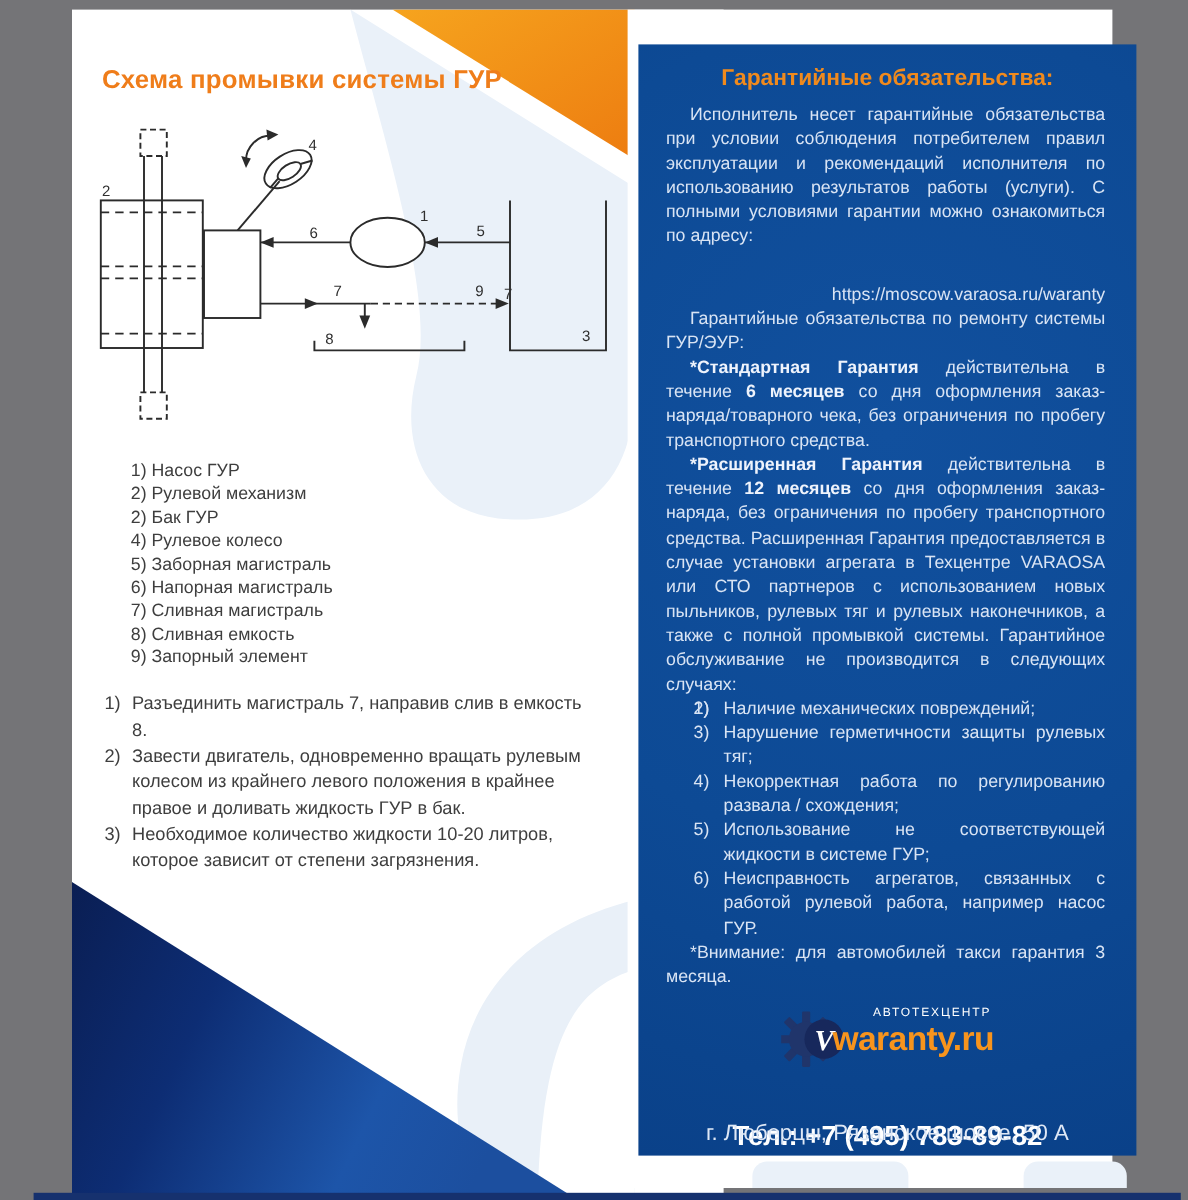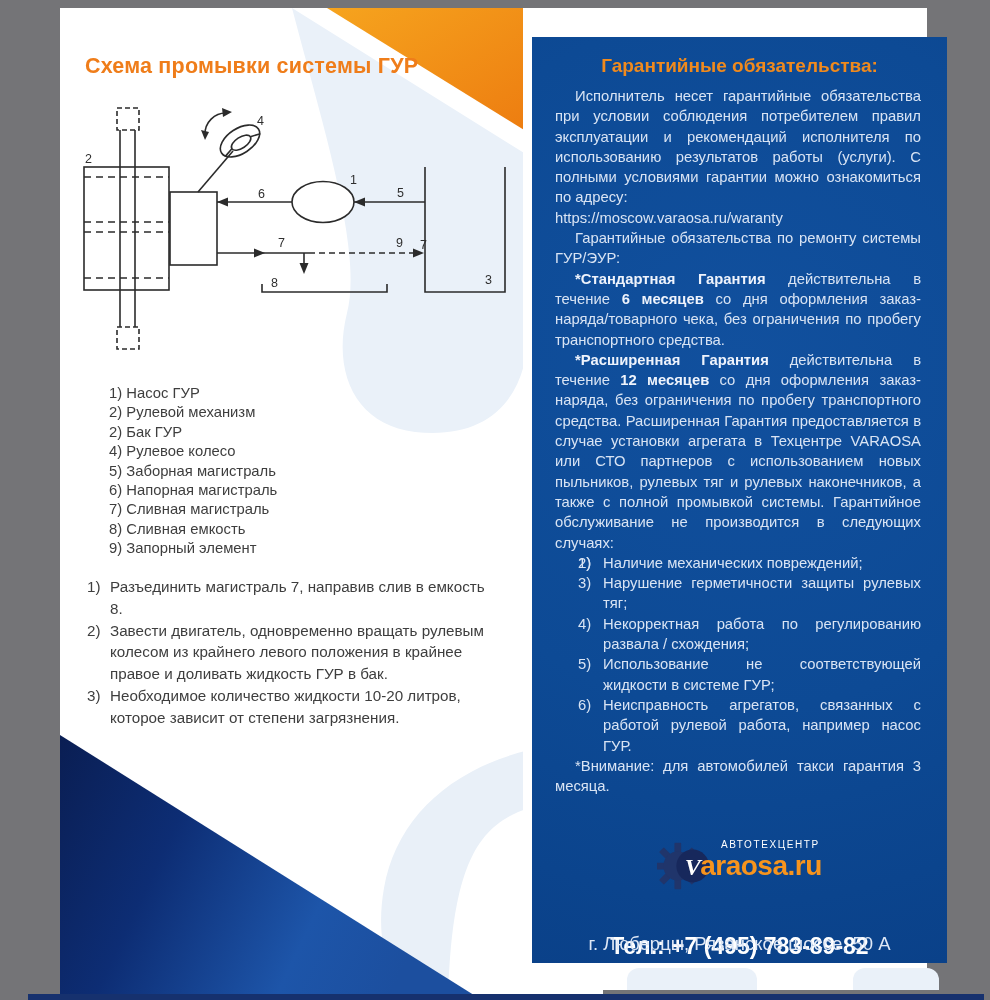--- a/index.html
+++ b/index.html
@@ -24,21 +24,21 @@
   .step{position:relative;padding-left:23px;}
   .step-n{position:absolute;left:0;top:0;}
 
   
   .bluebox{position:absolute;left:9px;top:29px;width:415px;height:926px;
     background:radial-gradient(circle at 50% 35%, #11509e 0%, #0d4a95 55%, #0a4189 100%);}
   .r-title{position:absolute;top:18px;left:0;right:0;text-align:center;color:#f08a1d;font-weight:bold;font-size:19px;}
   .r-body{position:absolute;left:23px;right:26px;top:49px;bottom:126px;overflow:hidden;
     color:#d9e4f4;font-size:14.8px;line-height:20.3px;text-align:justify;}
   .r-body p{margin:0;text-indent:20px;}
-  .r-link{text-indent:0 !important;text-align:left;color:#d9e4f4;}
+  .r-link{text-indent:0 !important;text-align:right;color:#d9e4f4;margin-top:28px;}
   .b{font-weight:bold;color:#eef3fc;}
   .cases{margin-left:23px;}
   .case{position:relative;padding-left:25px;text-align:justify;}
   .case-n{position:absolute;left:0;top:0;}
   .note{margin-top:21px;}
   .logo-row{position:absolute;left:0;right:0;top:800px;height:58px;display:flex;align-items:center;justify-content:center;}
   .logo-mark{width:58px;height:54px;flex:0 0 auto;}
   .logo-text{position:relative;margin-left:-15px;}
   .logo-tagline{position:absolute;right:2px;top:-11px;color:#ffffff;font-size:10px;letter-spacing:1.6px;white-space:nowrap;}
   .logo-word{color:#f7941d;font-weight:bold;font-size:28px;letter-spacing:-.5px;white-space:nowrap;}
@@ -218,21 +218,21 @@
           <rect x="18" y="4" width="7" height="10" rx="1" transform="rotate(225 21.5 28)"></rect>
           <rect x="18" y="4" width="7" height="10" rx="1" transform="rotate(270 21.5 28)"></rect>
           <rect x="18" y="4" width="7" height="10" rx="1" transform="rotate(315 21.5 28)"></rect>
           <circle cx="21.5" cy="28" r="15"></circle>
         </g>
         <circle cx="37" cy="28" r="17" fill="#17285c"></circle>
         <text x="37" y="37" text-anchor="middle" fill="#ffffff" font-size="25" font-weight="bold" font-style="italic" font-family="Liberation Serif, serif">V</text>
       </svg>
       <div class="logo-text">
         <div class="logo-tagline">АВТОТЕХЦЕНТР</div>
-        <div class="logo-word">araosa.ru</div>
+        <div class="logo-word">waranty.ru</div>
       </div>
     </div>
 
     <div class="phone">Тел.: +7 (495) 783-89-82</div>
     <div class="address">г. Люберцы, Рязанское шоссе, 50 А</div>
   </div>
 </div>
 
 <div class="bottom-strip"></div>
 

